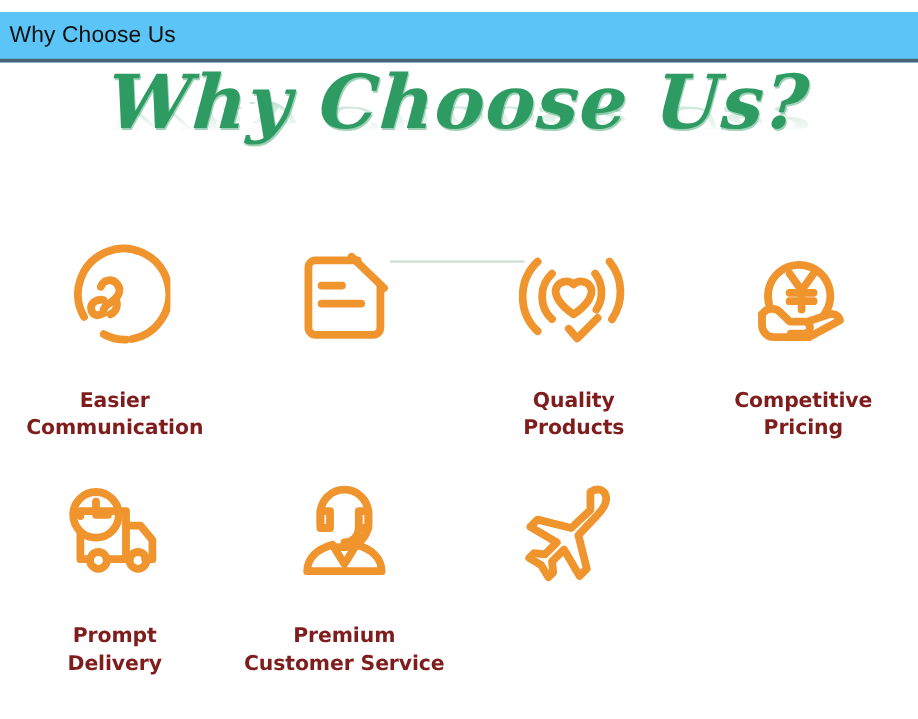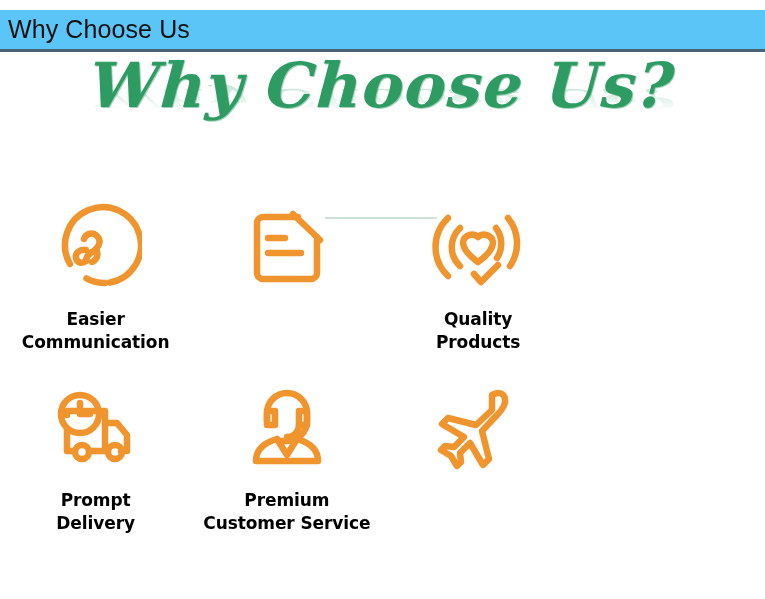--- a/index.html
+++ b/index.html
@@ -22,21 +22,21 @@
     top: 10px;
     width: 765px;
     height: 42px;
     background: #5bc5f7;
     border-bottom: 3px solid #4a6273;
     box-sizing: border-box;
     display: flex;
     align-items: center;
   }
   .titlebar-text {
-    font-size: 25px;
+    font-size: 19px;
     color: #101010;
     padding-left: 8px;
     letter-spacing: 0.1px;
     white-space: nowrap;
   }
 
   
   .hero {
     position: absolute;
     left: 0;
@@ -122,27 +122,27 @@
     width: 100px;
     height: 100px;
     display: flex;
     align-items: center;
     justify-content: center;
   }
   .feature-icon svg {
     display: block;
   }
   .feature-label {
-    margin-top: 12px;
+    margin-top: 27px;
     text-align: center;
     font-family: "DejaVu Sans", sans-serif;
     font-weight: 700;
     font-size: 17px;
     line-height: 1.33;
-    color: #000000;
+    color: #7f1d1d;
     white-space: pre-line;
     letter-spacing: -0.1px;
   }
 </style>
 </head>
 <body>
 
 <div class="titlebar">
   <div class="titlebar-text">Why Choose Us</div>
 </div>
@@ -194,20 +194,35 @@
           <path d="M64 28 a26 26 0 0 1 1 30"></path>
           <path d="M76 18 a40 40 0 0 1 2 48"></path>
           <path d="M46 62 c-10-7-15-13-15-20 a9 9 0 0 1 15-5 a9 9 0 0 1 15 5 c0 7-5 13-15 20 z"></path>
           <path d="M42 74 l7 8 l17-17"></path>
         </svg>
       </div>
       <div class="feature-label">Quality
 Products</div>
     </div>
 
+    <div class="feature-cell">
+      <div class="feature-icon">
+        <svg width="92" height="92" viewBox="0 0 92 92" fill="none" stroke="#f0942e" stroke-width="6.5" stroke-linecap="round" stroke-linejoin="round">
+          <path d="M18 54 A26 26 0 1 1 64 62"></path>
+          <path d="M35 28 L45 42 L55 28"></path>
+          <path d="M45 42 V58"></path>
+          <path d="M35 44 H55"></path>
+          <path d="M35 51 H55"></path>
+          <path d="M12 62 c4-6 12-6 16-1 l7 7 h12 a5 5 0 0 1 0 10 H36"></path>
+          <path d="M50 68 l18-6 a7 7 0 0 1 9 5 l-26 14 H22 a10 10 0 0 1-10-10 V62"></path>
+        </svg>
+      </div>
+      <div class="feature-label">Competitive
+Pricing</div>
+    </div>
 
   </div>
 
   <div class="feature-row row-2">
 
     <div class="feature-cell">
       <div class="feature-icon">
         <svg width="92" height="92" viewBox="0 0 92 92" fill="none" stroke="#f0942e" stroke-width="6.5" stroke-linecap="round" stroke-linejoin="round">
           <circle cx="30" cy="33" r="19"></circle>
           <path d="M30 22 V33 H40"></path>

